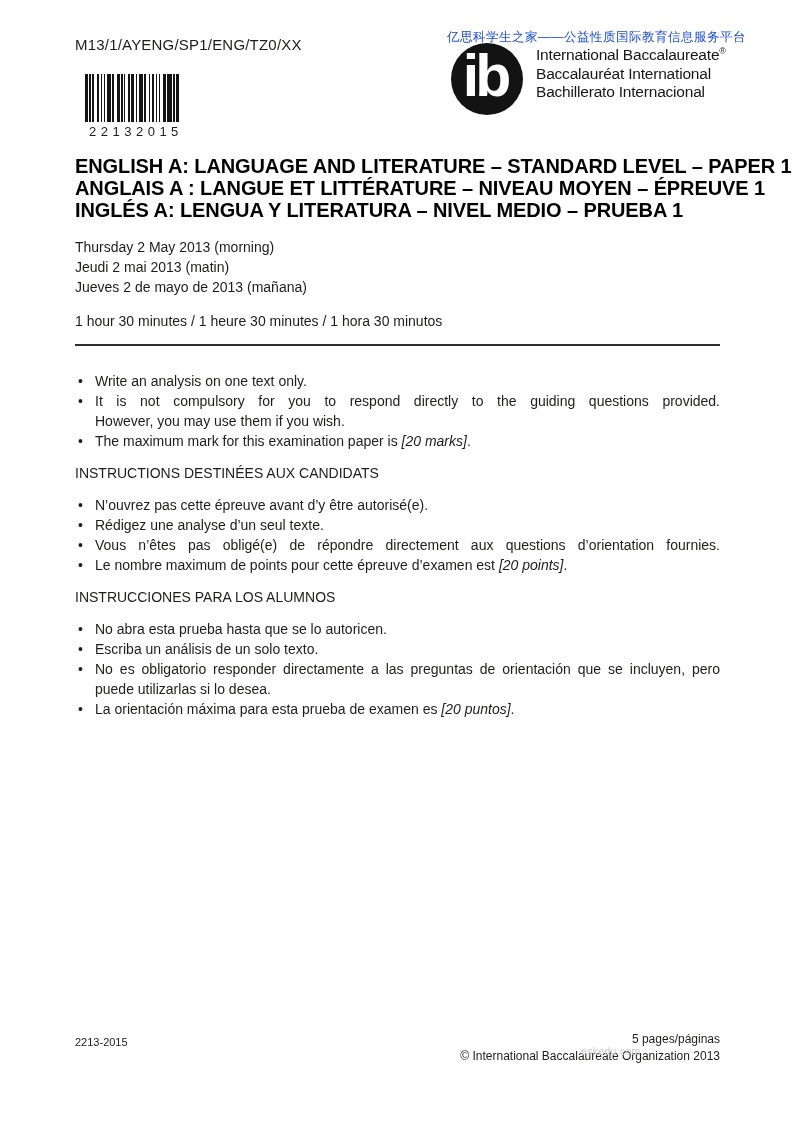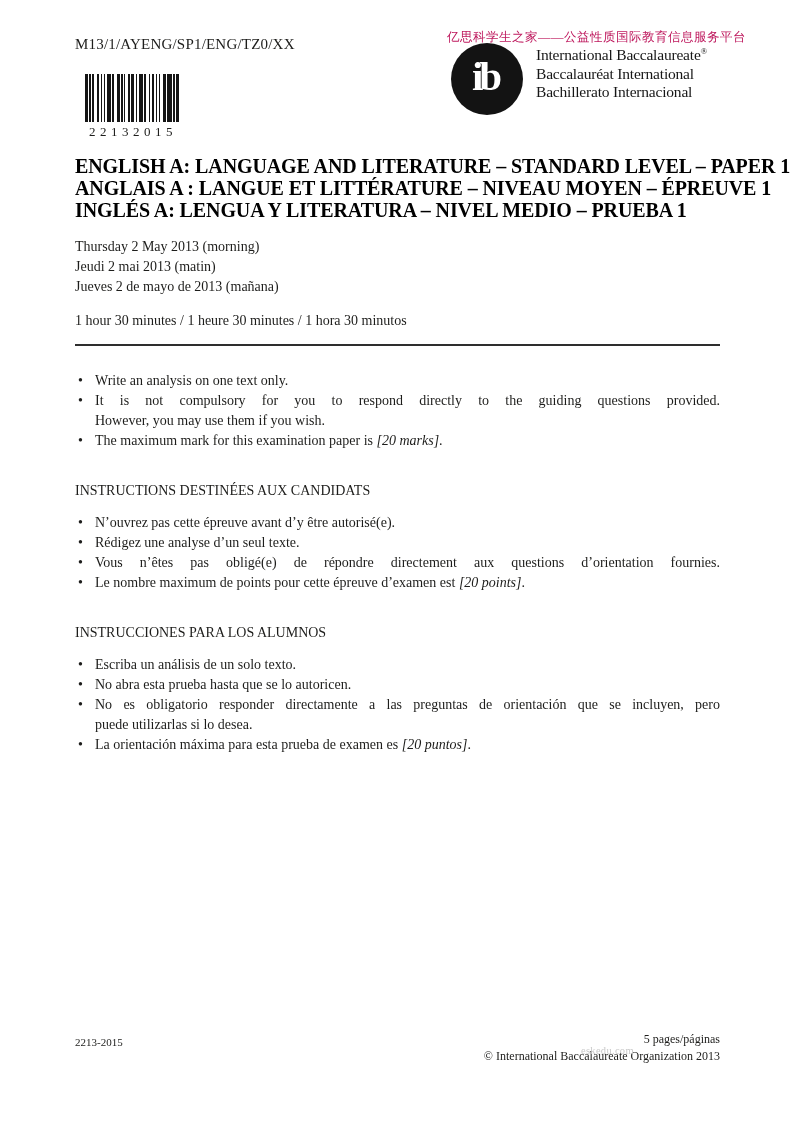--- a/index.html
+++ b/index.html
@@ -1,32 +1,32 @@
 <!DOCTYPE html>
 <html><head>
 <meta charset="utf-8">
 <style>
   html,body { margin:0; padding:0; background:#9b9b9b; }
   .page {
     position:relative; width:794px; height:1123px; margin:0 auto;
-    background:#ffffff; font-family:Liberation Serif, serif;
+    background:#ffffff; font-family:Liberation Sans, sans-serif;
     color:#1d1d1b; overflow:hidden;
   }
   .paper-code { position:absolute; left:75px; top:36px; font-size:15px; letter-spacing:0.2px; }
 
   .watermark-top {
     position:absolute; left:447px; top:29px; font-size:12.5px;
-    color:#be185d; letter-spacing:0.5px; white-space:nowrap;
+    color:#1d4ed8; letter-spacing:0.5px; white-space:nowrap;
   }
   .ib-logo-circle {
     position:absolute; left:451px; top:43px; width:72px; height:72px;
     background:#131313; border-radius:50%; color:#ffffff; text-align:center;
   }
   .ib-logo-circle .monogram {
-    display:inline-block; font-size:41px; font-weight:bold; line-height:66px;
+    display:inline-block; font-size:59px; font-weight:bold; line-height:66px;
     letter-spacing:-4px; transform:translateX(-2px);
   }
   .ib-logo-text {
     position:absolute; left:536px; top:46px; font-size:15.5px; line-height:18.5px;
     color:#161616; letter-spacing:-0.2px; white-space:nowrap;
   }
   .reg { font-size:9px; vertical-align:super; line-height:0; }
 
   .barcode-wrap { position:absolute; left:85px; top:74px; width:83px; }
   .barcode-wrap svg { display:block; width:94px; height:48px; }
@@ -34,21 +34,21 @@
 
   .title-block {
     position:absolute; left:75px; top:155px; font-size:20px; font-weight:bold;
     line-height:22px; color:#000000; letter-spacing:-0.1px; white-space:nowrap;
   }
   .dates  { position:absolute; left:75px; top:237px; font-size:14px; line-height:20px; }
   .duration { position:absolute; left:75px; top:313px; font-size:14px; }
   .rule { position:absolute; left:75px; top:344px; width:645px; height:2px; background:#2e2e2e; }
 
   .sections { position:absolute; left:75px; top:371px; width:645px; font-size:14px; line-height:20px; }
-  .sections section + section { margin-top:30px; }
+  .sections section + section { margin-top:12px; }
   .sec-heading { margin:0 0 12px 0; font-size:14px; font-weight:normal; }
   .sections ul { list-style:none; margin:0; padding:0; }
   .sections li { position:relative; padding-left:20px; }
   .sections li::before { content:"•"; position:absolute; left:3px; top:0; }
   .jline { display:block; text-align:justify; text-align-last:justify; }
   .it { font-style:italic; }
 
   .footer-left  { position:absolute; left:75px; top:1036px; font-size:11px; }
   .footer-right { position:absolute; right:74px; top:1031px; font-size:12px; line-height:17px; text-align:right; }
   .watermark-footer { position:absolute; left:581px; top:1045px; font-size:10.5px; color:#c9c9c9; letter-spacing:0.3px; }
@@ -130,22 +130,22 @@
         <ul>
           <li><span>N’ouvrez pas cette épreuve avant d’y être autorisé(e).</span></li>
           <li><span>Rédigez une analyse d’un seul texte.</span></li>
           <li><span class="jline">Vous n’êtes pas obligé(e) de répondre directement aux questions d’orientation fournies.</span></li>
           <li><span>Le nombre maximum de points pour cette épreuve d’examen est </span><span class="it">[20 points]</span><span>.</span></li>
         </ul>
       </section>
       <section>
         <div class="sec-heading">INSTRUCCIONES PARA LOS ALUMNOS</div>
         <ul>
+          <li><span>No abra esta prueba hasta que se lo autoricen.</span></li>
           <li><span>Escriba un análisis de un solo texto.</span></li>
-          <li><span>No abra esta prueba hasta que se lo autoricen.</span></li>
           <li><span class="jline">No es obligatorio responder directamente a las preguntas de orientación que se incluyen, pero</span><span>puede utilizarlas si lo desea.</span></li>
           <li><span>La orientación máxima para esta prueba de examen es </span><span class="it">[20 puntos]</span><span>.</span></li>
         </ul>
       </section>
     </div>
 
   <div class="footer-left">2213-2015</div>
   <div class="footer-right">
     <div>5 pages/páginas</div>
     <div>© International Baccalaureate Organization 2013</div>

